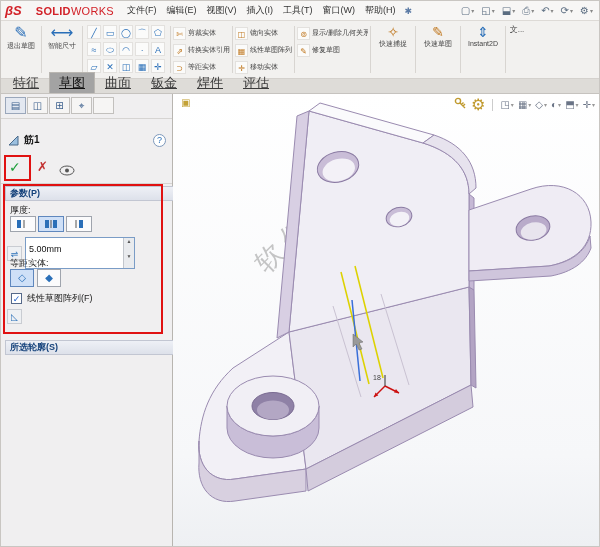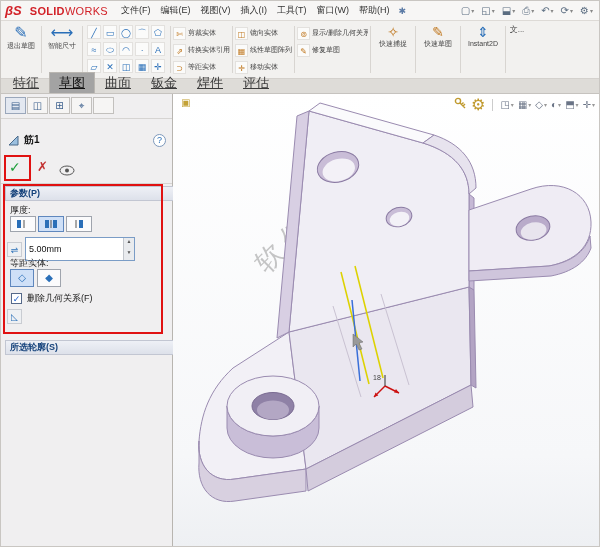--- a/index.html
+++ b/index.html
@@ -4,21 +4,21 @@
 <style>
   * { margin:0; padding:0; box-sizing:border-box; }
   html,body { width:600px; height:547px; overflow:hidden; background:#fff;
     font-family:"Liberation Sans","DejaVu Sans",sans-serif; }
   .app { position:relative; width:600px; height:547px; background:#f0efee; border:1px solid #c9c6c2; }
 
   
   .menubar { position:absolute; top:0; left:0; right:0; height:20px; background:#f7f6f5;
     border-bottom:1px solid #dddad6; display:flex; align-items:center; padding:0 4px; }
   .logo { display:flex; align-items:baseline; margin-right:8px; white-space:nowrap; }
-  .logo .lg-glyph { color:#d22128; font-weight:bold; font-style:italic; font-size:13px; margin-right:8px; }
+  .logo .lg-glyph { color:#d22128; font-weight:bold; font-style:italic; font-size:13px; margin-right:14px; }
   .logo .lg-solid { color:#d22128; font-weight:bold; font-size:11px; letter-spacing:.3px; }
   .logo .lg-works { color:#d22128; font-size:11px; letter-spacing:.3px; }
   .menu-item { font-size:9px; color:#333; padding:2px 5px; white-space:nowrap; cursor:default; }
   .menu-pin { font-size:9px; color:#5b7aa5; padding:0 4px; }
   .quickbar { margin-left:auto; display:flex; align-items:center; gap:3px; }
   .qb-btn { font-size:10px; color:#5a6c80; padding:0 2px; display:flex; align-items:center; }
   .qb-btn .dd { font-size:6px; color:#888; margin-left:1px; }
 
   
   .ribbon { position:absolute; top:20px; left:0; right:0; height:58px; background:#f2f1ef;
@@ -71,21 +71,21 @@
     font-size:9px; font-weight:bold; color:#15427b; line-height:13px; padding:0 4px; }
   .grp-header .caret { float:right; font-size:7px; color:#56617a; line-height:13px; }
   .plabel { position:absolute; left:9px; font-size:9px; color:#222; }
   .th-btns { position:absolute; top:122px; left:9px; display:flex; gap:2px; }
   .th-btn { width:26px; height:16px; border:1px solid #9fa4ad; background:#fbfbfc; display:flex;
     align-items:center; justify-content:center; }
   .th-btn.sel { background:#cfe0f7; border-color:#5f87bd; }
   .spin-row { position:absolute; left:6px; display:flex; align-items:center; gap:3px; }
   .spin-ic { width:15px; height:15px; font-size:9px; line-height:15px; text-align:center;
     color:#2a6fb8; background:#eef0f3; border:1px solid #c9ccd2; }
-  .spin-box { width:110px; height:24px; border:1px solid #7a9cc6; background:#fff; position:relative; }
+  .spin-box { width:110px; height:32px; border:1px solid #7a9cc6; background:#fff; position:relative; }
   .spin-box.disabled { border-color:#b9b9b9; background:#efefef; }
   .spin-val { font-size:9px; color:#111; line-height:14px; padding-left:3px; }
   .spin-box.disabled .spin-val { color:#8a8a8a; }
   .spin-arrows { position:absolute; right:0; top:0; bottom:0; width:11px; border-left:1px solid #c2c6cc;
     display:flex; flex-direction:column; }
   .spin-arrows span { flex:1; font-size:5px; line-height:7px; text-align:center; color:#555; background:#e9ebee; }
   .dir-btns { position:absolute; top:175px; left:9px; display:flex; gap:3px; }
   .dir-btn { width:24px; height:18px; border:1px solid #9fa4ad; background:#fbfbfc; font-size:10px;
     line-height:16px; text-align:center; color:#2a6fb8; }
   .dir-btn.sel { background:#cfe0f7; border-color:#5f87bd; }
@@ -326,21 +326,21 @@
         </span>
       </span>
     </div>
     <div class="plabel" style="top:163px">等距实体:</div>
     <div class="dir-btns">
       <span class="dir-btn sel">◇</span>
       <span class="dir-btn">◆</span>
     </div>
     <div class="chk-row">
       <span class="chk-box">✓</span>
-      <span class="chk-lbl">删除几何关系(F)</span>
+      <span class="chk-lbl">线性草图阵列(F)</span>
     </div>
     <div class="spin-row" style="top:215px">
       <span class="spin-ic">◺</span>
     </div>
 
     <div class="grp-header" style="top:246px">
       <span>所选轮廓(S)</span>
       <span class="caret">▾</span>
     </div>
 

